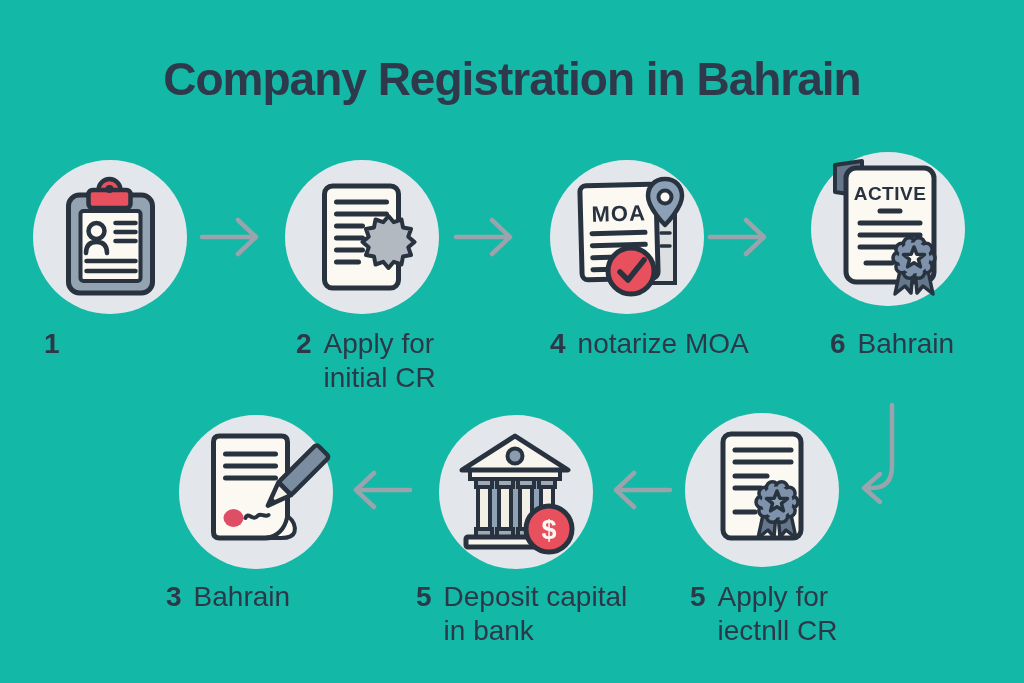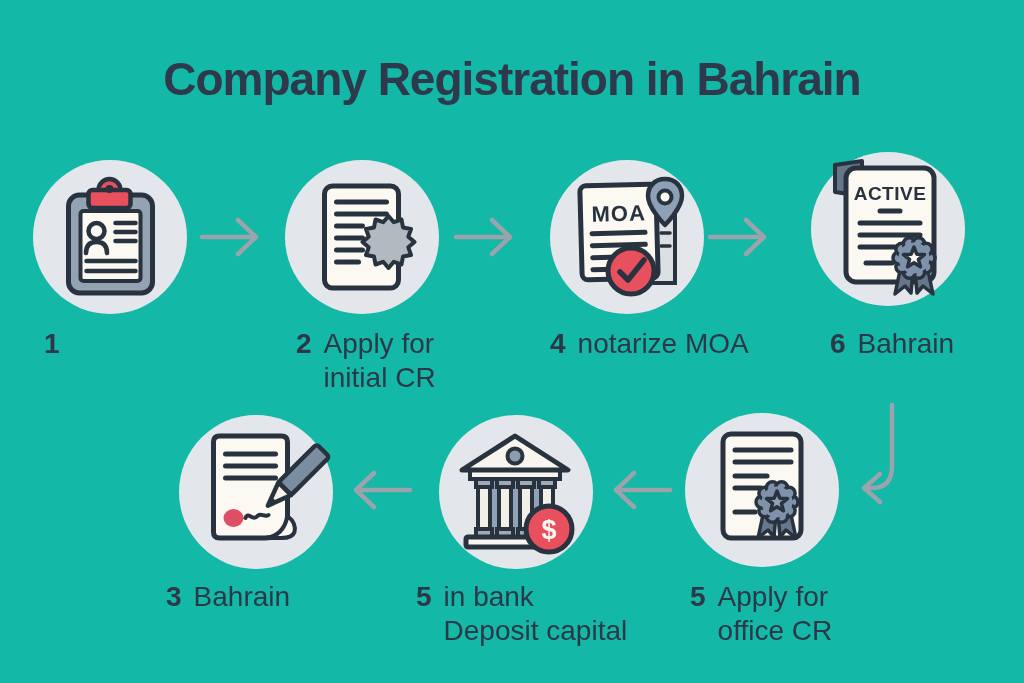--- a/index.html
+++ b/index.html
@@ -258,25 +258,25 @@
   </div>
   <div class="step-label" style="left:166px;top:580px">
     <span class="num">3</span>
     <div>
         <div>Bahrain</div>
       </div>
   </div>
   <div class="step-label" style="left:416px;top:580px">
     <span class="num">5</span>
     <div>
-        <div>in bank</div>
-         <div>Deposit capital</div>
+        <div>Deposit capital</div>
+         <div>in bank</div>
       </div>
   </div>
   <div class="step-label" style="left:690px;top:580px">
     <span class="num">5</span>
     <div>
         <div>Apply for</div>
-         <div>office CR</div>
+         <div>iectnll CR</div>
       </div>
   </div>
 
 </div>
 
 </body></html>

